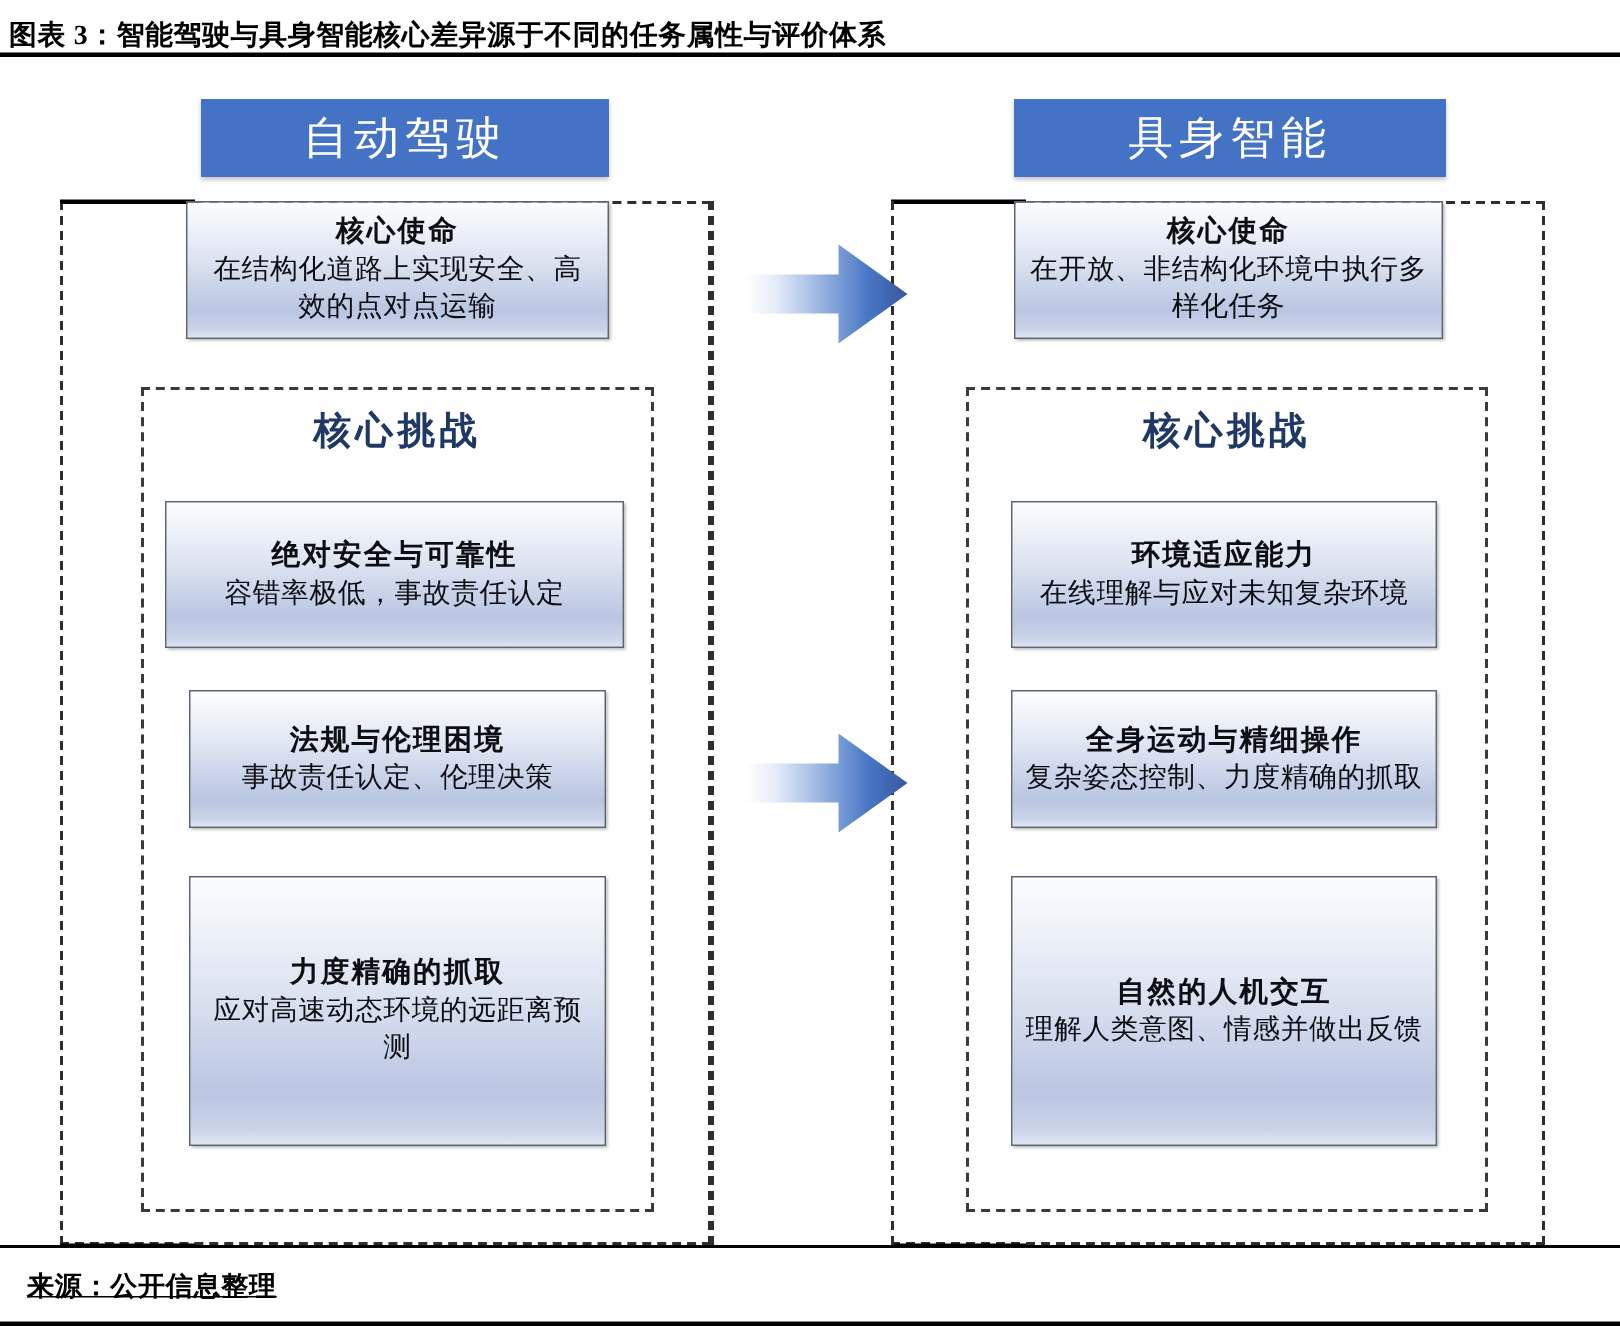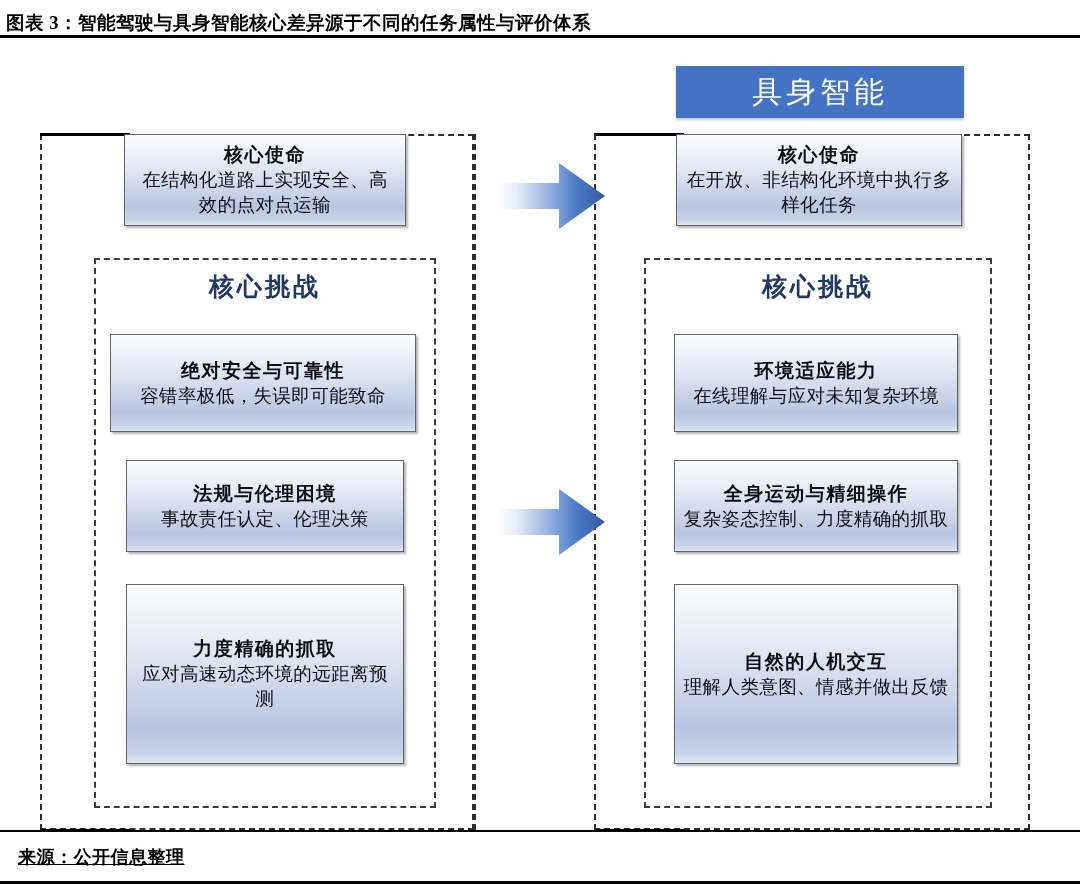--- a/index.html
+++ b/index.html
@@ -206,20 +206,21 @@
 <body>
 
 <div class="page">
 
   <div class="title-bar">
     <div class="title-text">图表 3：智能驾驶与具身智能核心差异源于不同的任务属性与评价体系</div>
   </div>
 
   <div class="canvas">
 
+    <div class="col-header left">自动驾驶</div>
     <div class="col-header right">具身智能</div>
 
     <div class="outer-frame left"></div>
     <div class="outer-frame right"></div>
 
     <div class="frame-cap l-top"></div>
     <div class="frame-cap r-top"></div>
     <div class="frame-cap l-bottom"></div>
     <div class="frame-cap r-bottom"></div>
 
@@ -228,21 +229,21 @@
 
     <div class="card l-mission">
       <div class="card-title">核心使命</div>
       <div class="card-body">在结构化道路上实现安全、高效的点对点运输</div>
     </div>
 
     <div class="section-heading left">核心挑战</div>
 
     <div class="card l-c1">
       <div class="card-title">绝对安全与可靠性</div>
-      <div class="card-body">容错率极低，失误即可能致命</div>
+      <div class="card-body">容错率极低，事故责任认定</div>
     </div>
 
     <div class="card l-c2">
       <div class="card-title">法规与伦理困境</div>
       <div class="card-body">事故责任认定、伦理决策</div>
     </div>
 
     <div class="card l-c3">
       <div class="card-title">力度精确的抓取</div>
       <div class="card-body">应对高速动态环境的远距离预测</div>

